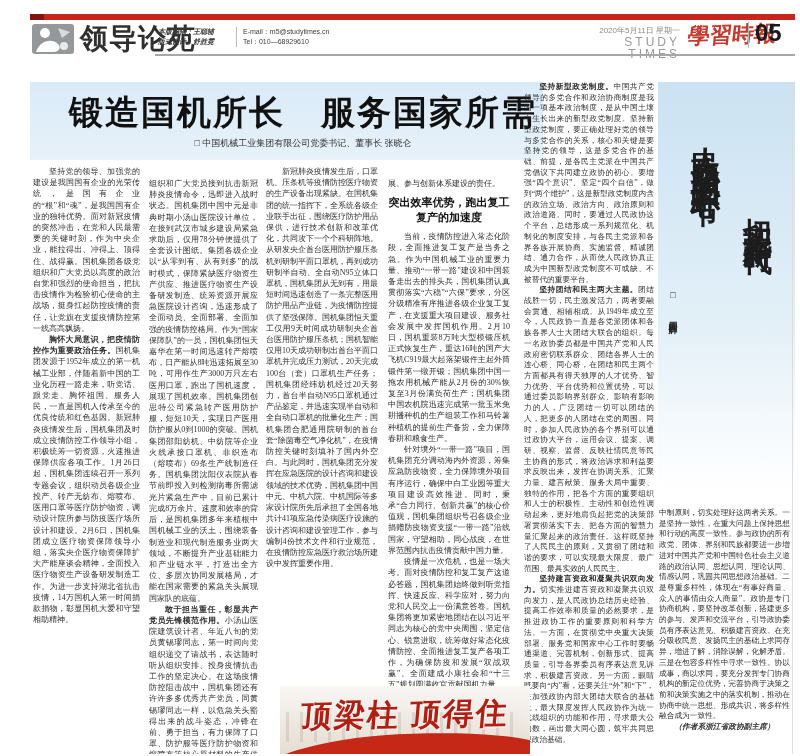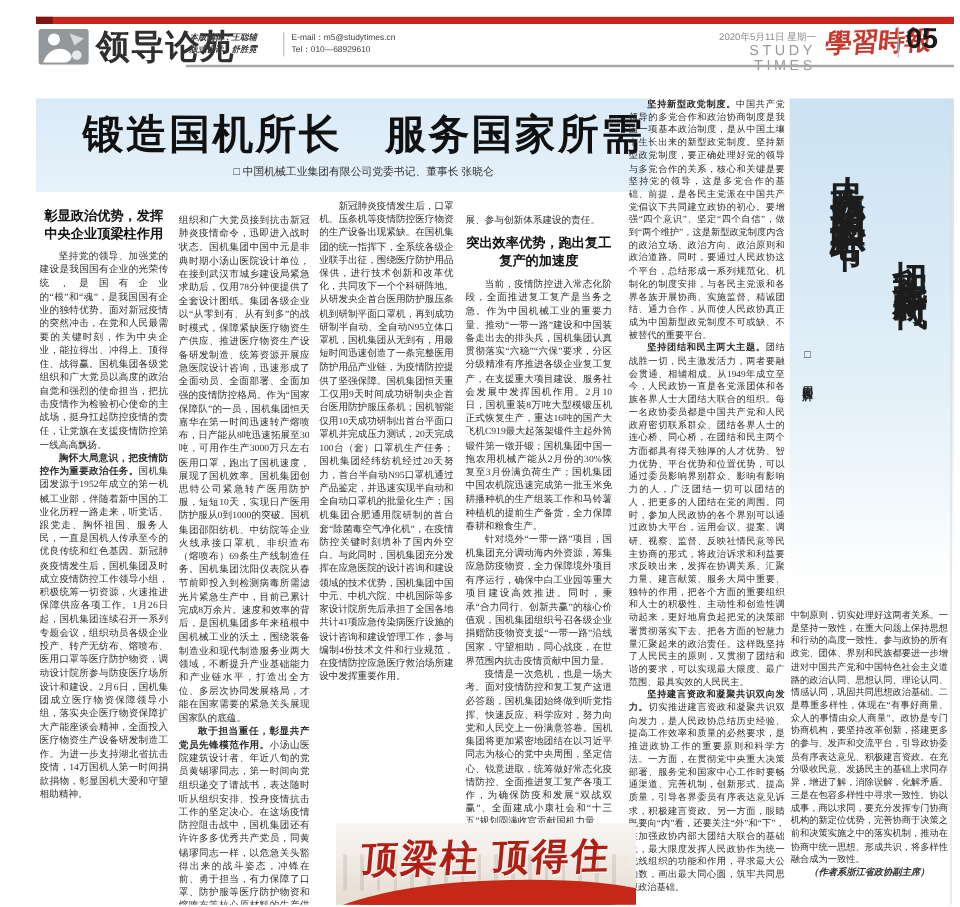--- a/index.html
+++ b/index.html
@@ -54,21 +54,21 @@
   
   .col{
     position:absolute;font-size:8px;line-height:11.2px;text-align:justify;color:#2e2e2e;
     overflow:hidden;
   }
   .col p{margin:0;text-indent:2em;}
   .col p.noind{text-indent:0;margin-top:12px;}
   .col .lead{font-weight:bold;}
   .subhead{
     font-weight:bold;font-size:11px;line-height:14.5px;text-align:center;color:#111;
-    margin:7px 0 6px 0;font-family:Liberation Serif, serif;
+    margin:7px 0 6px 0;font-family:Liberation Mono, monospace;
   }
   .author-note{margin-top:4px;text-indent:2em;font-style:italic;color:#333;font-weight:bold;}
 
   #m-col1{left:33px;top:166px;width:107px;height:588px;}
   #m-col2{left:149px;top:166px;width:109px;height:588px;}
   #m-col3{left:266px;top:166px;width:112px;height:476px;}
   #m-col4{left:388px;top:166px;width:122px;height:520px;}
   #r-col1{left:524px;top:82px;width:130px;height:672px;font-size:7.7px;line-height:10.7px;}
   #r-col2{left:659px;top:496px;width:131px;height:258px;font-size:7.7px;line-height:10.7px;}
 
@@ -151,21 +151,20 @@
 <div class="hdr-vline" style="left:748px;height:26px;top:22px;"></div>
 <div class="pagenum">05</div>
 <div class="hdr-rule"></div>
 
 <div class="headline-box">
   <div class="headline">锻造国机所长　服务国家所需</div>
   <div class="main-byline">□ 中国机械工业集团有限公司党委书记、董事长 张晓仑</div>
 </div>
 
 <div class="col" id="m-col1">
-    <div class="subhead">彰显政治优势，发挥中央企业顶梁柱作用</div>
     <p>坚持党的领导、加强党的建设是我国国有企业的光荣传统，是国有企业的“根”和“魂”，是我国国有企业的独特优势。面对新冠疫情的突然冲击，在党和人民最需要的关键时刻，作为中央企业，能拉得出、冲得上、顶得住、战得赢。国机集团各级党组织和广大党员以高度的政治自觉和强烈的使命担当，把抗击疫情作为检验初心使命的主战场，挺身扛起防控疫情的责任，让党旗在支援疫情防控第一线高高飘扬。</p>
     <p><span class="lead">胸怀大局意识，把疫情防控作为重要政治任务。</span>国机集团发源于1952年成立的第一机械工业部，伴随着新中国的工业化历程一路走来，听党话、跟党走、胸怀祖国、服务人民，一直是国机人传承至今的优良传统和红色基因。新冠肺炎疫情发生后，国机集团及时成立疫情防控工作领导小组，积极统筹一切资源，火速推进保障供应各项工作。1月26日起，国机集团连续召开一系列专题会议，组织动员各级企业投产、转产无纺布、熔喷布、医用口罩等医疗防护物资，调动设计院所参与防疫医疗场所设计和建设。2月6日，国机集团成立医疗物资保障领导小组，落实央企医疗物资保障扩大产能座谈会精神，全面投入医疗物资生产设备研发制造工作。为进一步支持湖北省抗击疫情，14万国机人第一时间捐款捐物，彰显国机大爱和守望相助精神。</p>
   </div>
 <div class="col" id="m-col2">
     <p class="noind">组织和广大党员接到抗击新冠肺炎疫情命令，迅即进入战时状态。国机集团中国中元是非典时期小汤山医院设计单位，在接到武汉市城乡建设局紧急求助后，仅用78分钟便提供了全套设计图纸。集团各级企业以“从零到有、从有到多”的战时模式，保障紧缺医疗物资生产供应、推进医疗物资生产设备研发制造、统筹资源开展应急医院设计咨询，迅速形成了全面动员、全面部署、全面加强的疫情防控格局。作为“国家保障队”的一员，国机集团恒天嘉华在第一时间迅速转产熔喷布，日产能从8吨迅速拓展至30吨，可用作生产3000万只左右医用口罩，跑出了国机速度，展现了国机效率。国机集团创思特公司紧急转产医用防护服，短短10天，实现日产医用防护服从0到1000的突破。国机集团邵阳纺机、中纺院等企业火线承接口罩机、非织造布（熔喷布）69条生产线制造任务。国机集团沈阳仪表院从春节前即投入到检测病毒所需滤光片紧急生产中，目前已累计完成8万余片。速度和效率的背后，是国机集团多年来植根中国机械工业的沃土，围绕装备制造业和现代制造服务业两大领域，不断提升产业基础能力和产业链水平，打造出全方位、多层次协同发展格局，才能在国家需要的紧急关头展现国家队的底蕴。</p>
     <p><span class="lead">敢于担当重任，彰显共产党员先锋模范作用。</span>小汤山医院建筑设计者、年近八旬的党员黄锡璆同志，第一时间向党组织递交了请战书，表达随时听从组织安排、投身疫情抗击工作的坚定决心。在这场疫情防控阻击战中，国机集团还有许许多多优秀共产党员，同黄锡璆同志一样，以危急关头豁得出来的战斗姿态，冲锋在前、勇于担当，有力保障了口罩、防护服等医疗防护物资和熔喷布等核心原材料的生产供应，用实际行动彰显中国制度优势。</p>
   </div>
 <div class="col" id="m-col3">
     <p>新冠肺炎疫情发生后，口罩机、压条机等疫情防控医疗物资的生产设备出现紧缺。在国机集团的统一指挥下，全系统各级企业联手出征，围绕医疗防护用品保供，进行技术创新和改革优化，共同攻下一个个科研阵地。从研发央企首台医用防护服压条机到研制平面口罩机，再到成功研制半自动、全自动N95立体口罩机，国机集团从无到有，用最短时间迅速创造了一条完整医用防护用品产业链，为疫情防控提供了坚强保障。国机集团恒天重工仅用9天时间成功研制央企首台医用防护服压条机；国机智能仅用10天成功研制出首台平面口罩机并完成压力测试，20天完成100台（套）口罩机生产任务；国机集团经纬纺机经过20天努力，首台半自动N95口罩机通过产品鉴定，并迅速实现半自动和全自动口罩机的批量化生产；国机集团合肥通用院研制的首台套“除菌毒空气净化机”，在疫情防控关键时刻填补了国内外空白。与此同时，国机集团充分发挥在应急医院的设计咨询和建设领域的技术优势，国机集团中国中元、中机六院、中机国际等多家设计院所先后承担了全国各地共计41项应急传染病医疗设施的设计咨询和建设管理工作，参与编制4份技术文件和行业规范，在疫情防控应急医疗救治场所建设中发挥重要作用。</p>
   </div>

